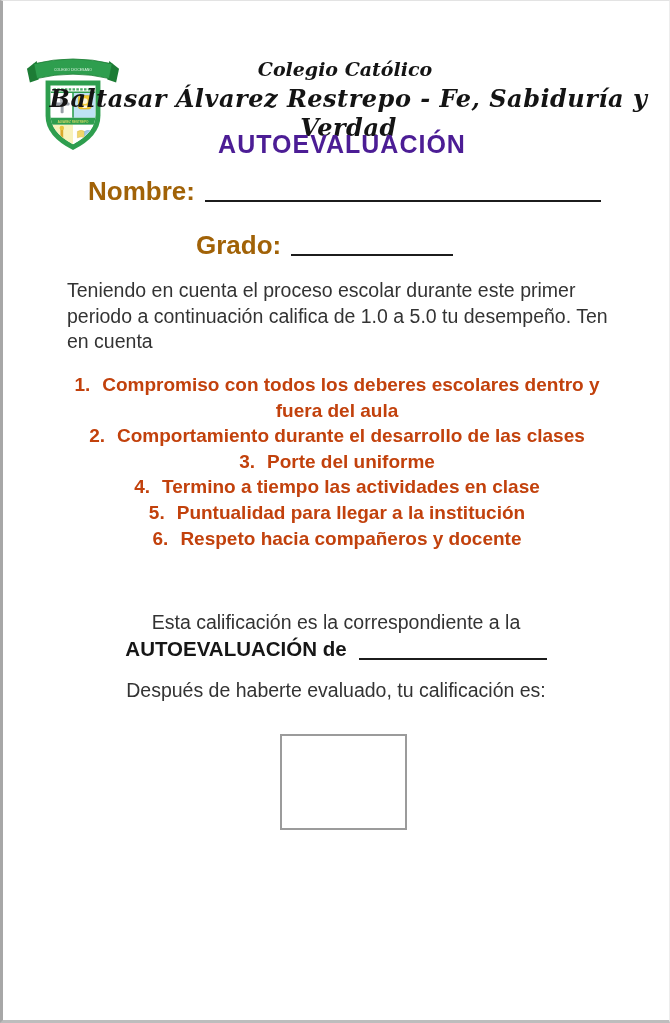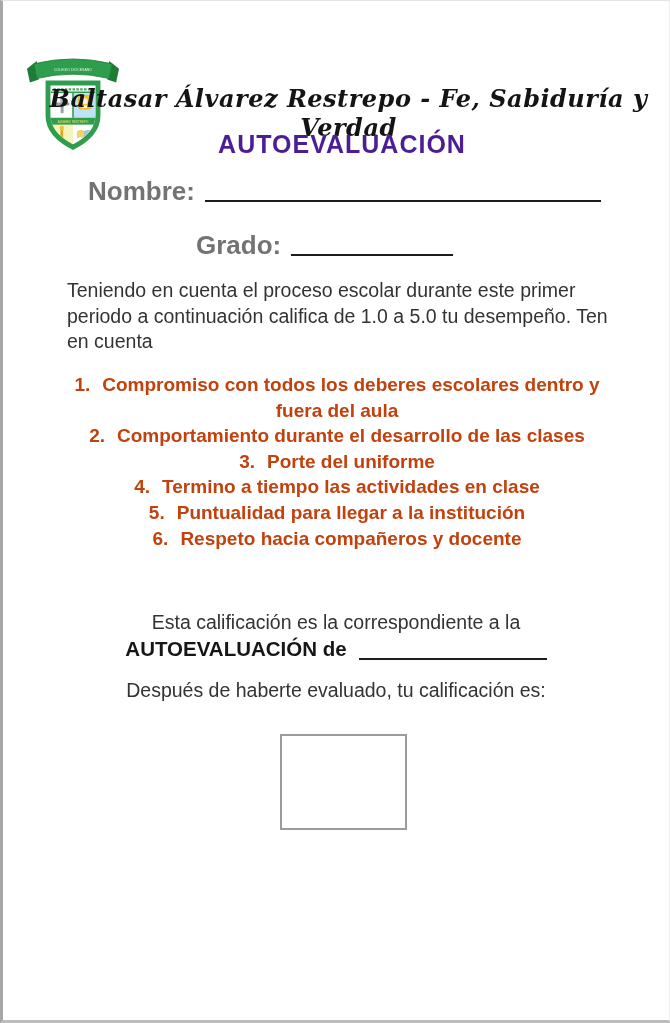--- a/index.html
+++ b/index.html
@@ -22,21 +22,21 @@
   .logo{left:20px;top:56px;width:100px;height:96px;}
   .school-line{left:0;right:0;text-align:center;
     font-family:"DejaVu Serif", serif;font-style:italic;font-weight:700;color:#141414;}
   .school-line1{top:57px;font-size:19px;padding-left:18px;}
   .school-line2{top:83px;font-size:24px;padding-left:25px;letter-spacing:.5px;}
   .doc-title{top:129px;left:0;right:0;text-align:center;
     font-size:25px;font-weight:700;color:#4c1d95;letter-spacing:1px;padding-left:12px;}
 
   
   .fill-row{display:flex;align-items:flex-end;}
-  .fill-label{font-size:26px;font-weight:700;color:#737373;line-height:1;}
+  .fill-label{font-size:26px;font-weight:700;color:#a16207;line-height:1;}
   .blank{flex:1;border-bottom:2.6px solid #1c1c1c;margin-left:10px;margin-bottom:2px;height:10px;}
   .name-row{left:85px;top:177px;width:513px;}
   .grade-row{left:193px;top:231px;width:257px;}
 
   
   .intro{left:64px;top:277px;width:555px;
     font-size:19.5px;line-height:25.5px;color:#333;}
 
   
   .criteria{left:56px;top:371px;width:556px;text-align:center;
@@ -99,20 +99,21 @@
       <path d="M35.5,83.5 h6 l-1.2,2.4 h-3.6 Z" fill="#d9a92c"></path>
 
       <path d="M54.5,76 Q58.5,73.8 61.8,76 L61.8,82.5 Q58.5,80.5 54.5,82.5 Z" fill="#f0d66a" stroke="#d9ba45" stroke-width="0.5"></path>
       <path d="M61.8,76 Q65.1,73.8 69.1,76 L69.1,82.5 Q65.1,80.5 61.8,82.5 Z" fill="#9ec9e8" stroke="#7fb2d6" stroke-width="0.5"></path>
 
       <line x1="50" y1="36" x2="50" y2="62" stroke="#2e9e4e" stroke-width="1.6"></line>
       <line x1="27" y1="36" x2="73" y2="36" stroke="#2e9e4e" stroke-width="1.6"></line>
     </g>
   </svg>
 
+  <div class="abs school-line school-line1">Colegio Católico</div>
   <div class="abs school-line school-line2">Baltasar Álvarez Restrepo - Fe, Sabiduría y Verdad</div>
 
   <div class="abs doc-title">AUTOEVALUACIÓN</div>
 
   <div class="abs fill-row name-row">
     <span class="fill-label">Nombre:</span>
     <span class="blank"></span>
   </div>
   <div class="abs fill-row grade-row">
     <span class="fill-label">Grado:</span>

